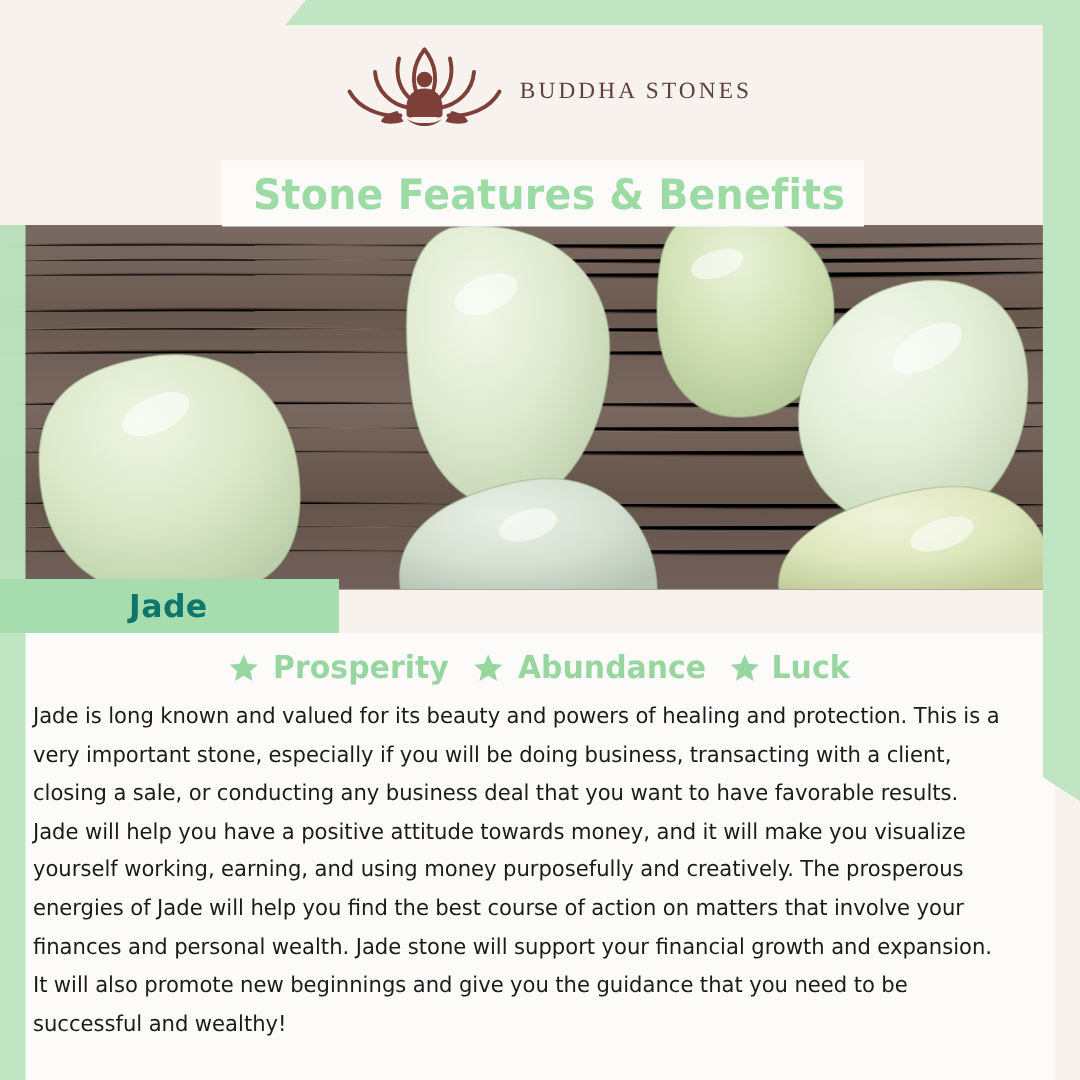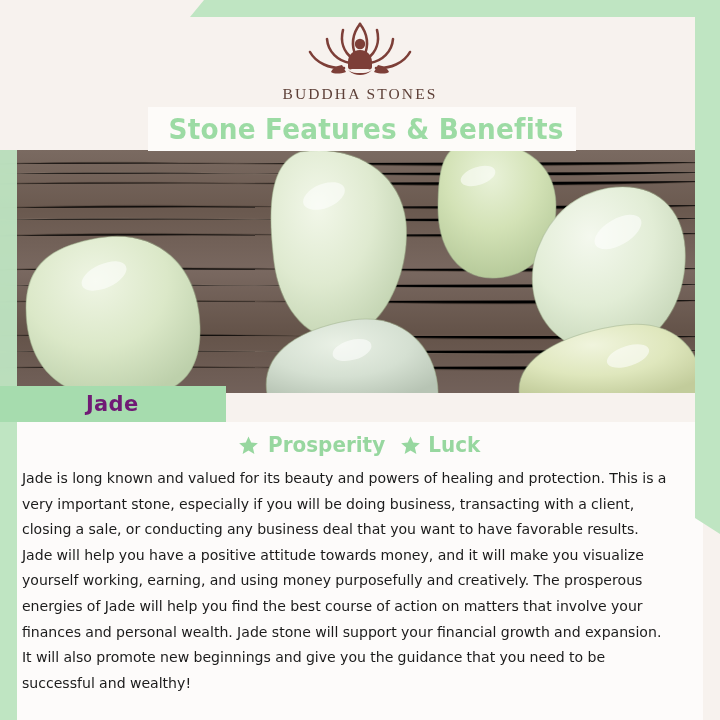--- a/index.html
+++ b/index.html
@@ -51,21 +51,21 @@
     opacity:.95;
     z-index:4;
   }
 
   
   .brand {
     position:absolute;
     top:12px; left:0; right:0;
     height:96px;
     display:flex;
-    flex-direction:column;
+    flex-direction:row;
     align-items:center;
     justify-content:center;
     z-index:7;
   }
   .logo-mark { width:128px; height:66px; display:block; }
   .brand-name {
     font-family:"Liberation Serif", serif;
     font-size:15.5px;
     letter-spacing:2.1px;
     color:#5e4038;
@@ -112,21 +112,21 @@
     width:226px; height:36px;
     background:#a6dcae;
     display:flex;
     align-items:center;
     z-index:7;
   }
   .caption-text {
     font-family:"DejaVu Sans", sans-serif;
     font-weight:bold;
     font-size:21px;
-    color:#701a75;
+    color:#0f766e;
     margin-left:86px;
     letter-spacing:.3px;
   }
 
   
   .content {
     position:absolute;
     top:422px; left:17px;
     width:686px; height:298px;
     background:#fdfbfa;
@@ -302,20 +302,26 @@
         <span class="benefit">
           <svg class="star" viewBox="0 0 24 24">
               <path d="M12 1.6l3.1 7.0 7.6.7-5.7 5.0 1.7 7.4-6.7-3.9-6.7 3.9 1.7-7.4-5.7-5.0 7.6-.7z" fill="#97d79f"></path>
             </svg>
           <span class="benefit-label">Prosperity</span>
         </span>
         <span class="benefit">
           <svg class="star" viewBox="0 0 24 24">
               <path d="M12 1.6l3.1 7.0 7.6.7-5.7 5.0 1.7 7.4-6.7-3.9-6.7 3.9 1.7-7.4-5.7-5.0 7.6-.7z" fill="#97d79f"></path>
             </svg>
+          <span class="benefit-label">Abundance</span>
+        </span>
+        <span class="benefit">
+          <svg class="star" viewBox="0 0 24 24">
+              <path d="M12 1.6l3.1 7.0 7.6.7-5.7 5.0 1.7 7.4-6.7-3.9-6.7 3.9 1.7-7.4-5.7-5.0 7.6-.7z" fill="#97d79f"></path>
+            </svg>
           <span class="benefit-label">Luck</span>
         </span>
       </div>
 
       <p class="body-copy">Jade is long known and valued for its beauty and powers of healing and protection. This is a very important stone, especially if you will be doing business, transacting with a client, closing a sale, or conducting any business deal that you want to have favorable results. Jade will help you have a positive attitude towards money, and it will make you visualize yourself working, earning, and using money purposefully and creatively. The prosperous energies of Jade will help you find the best course of action on matters that involve your finances and personal wealth. Jade stone will support your financial growth and expansion. It will also promote new beginnings and give you the guidance that you need to be successful and wealthy!</p>
 
     </div>
   </div>
 
 </div>

